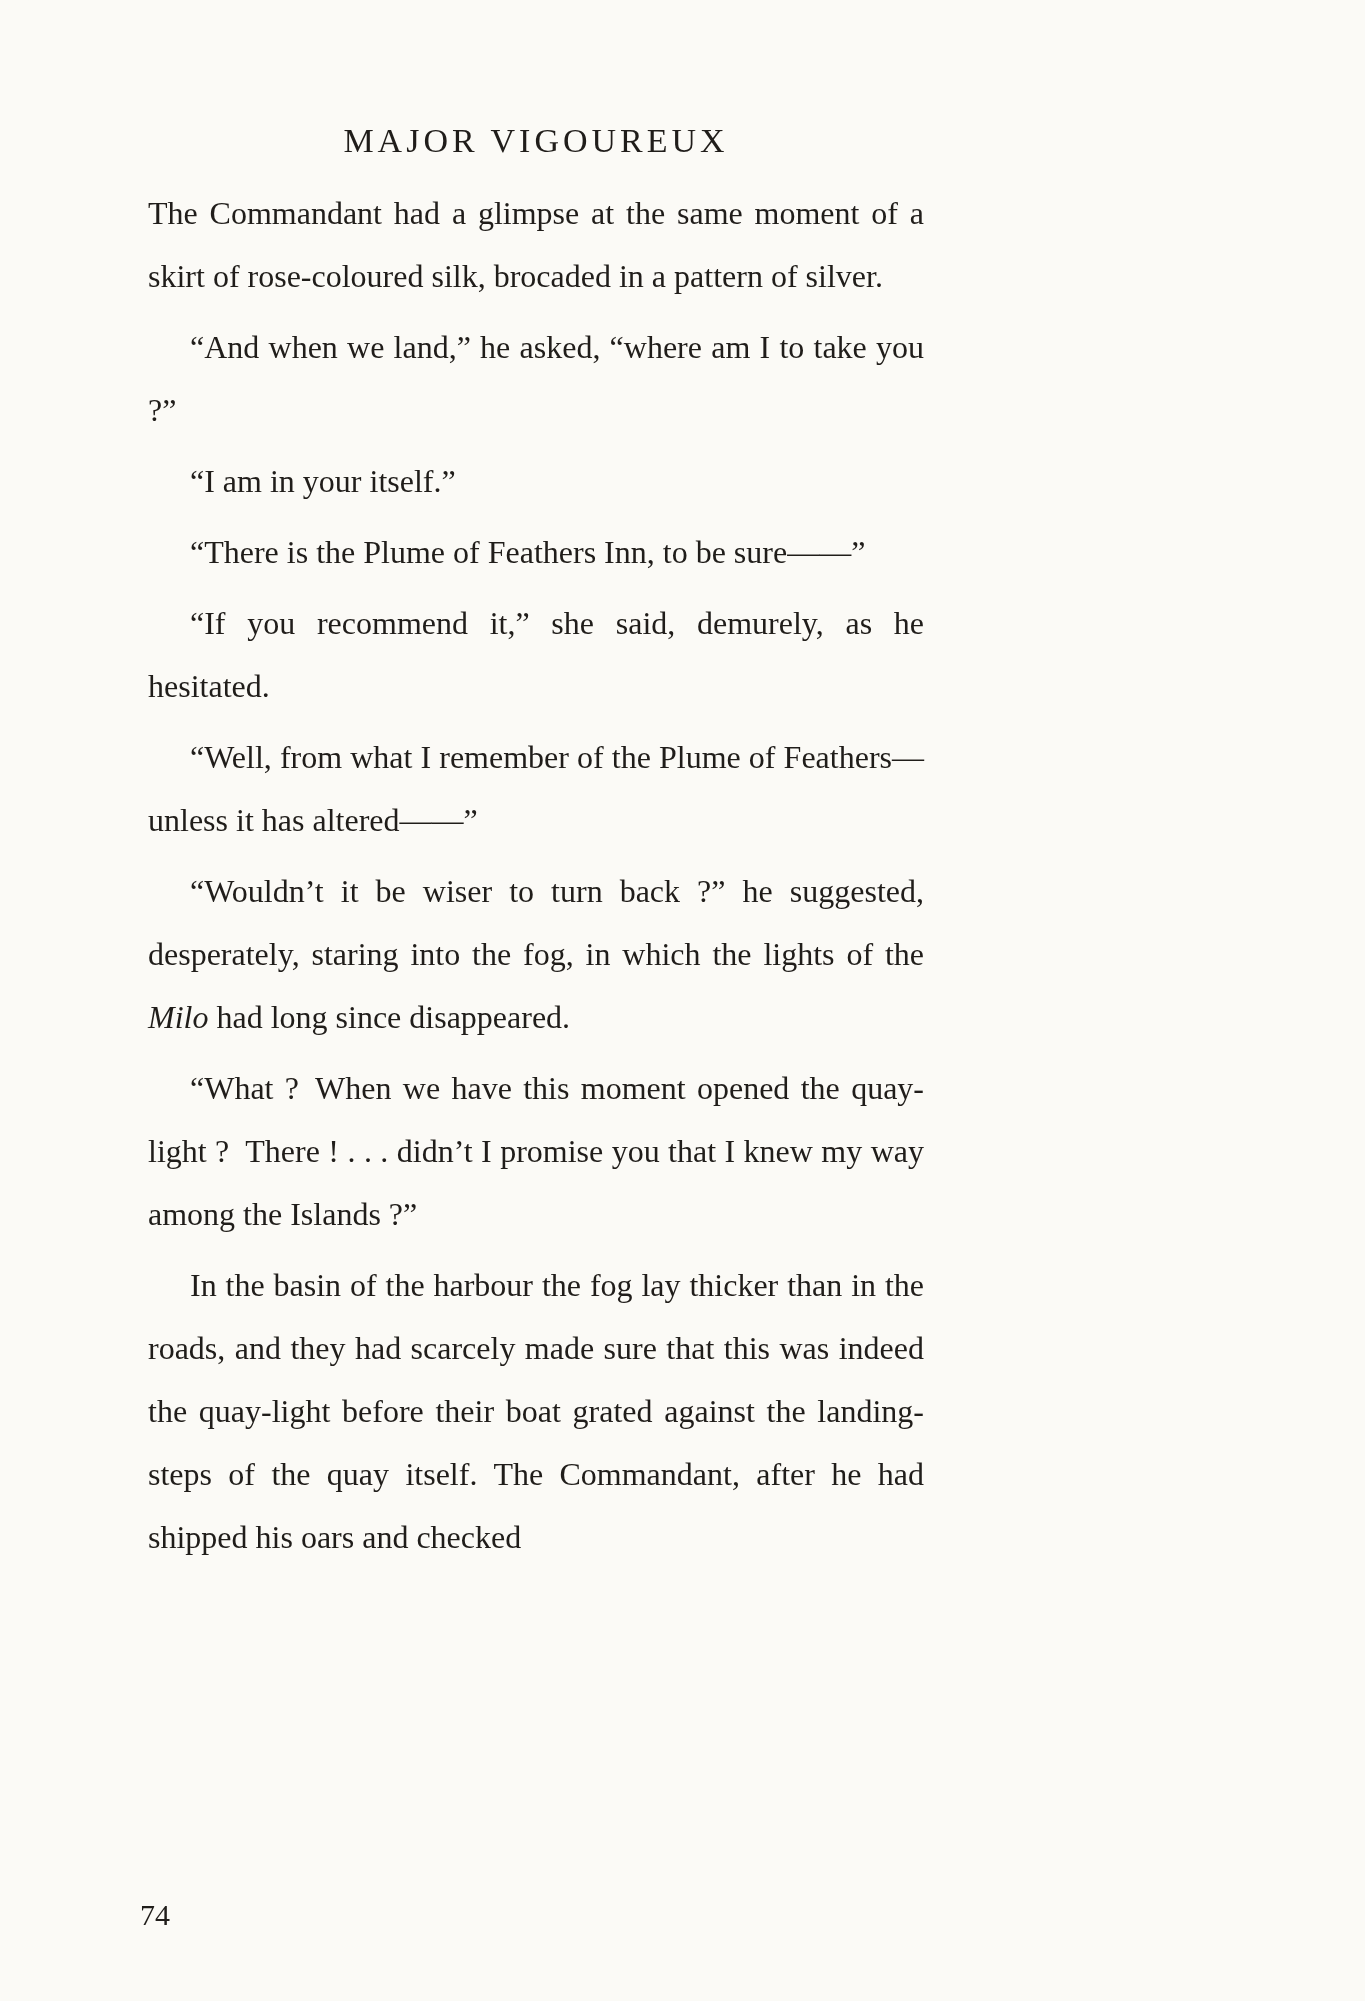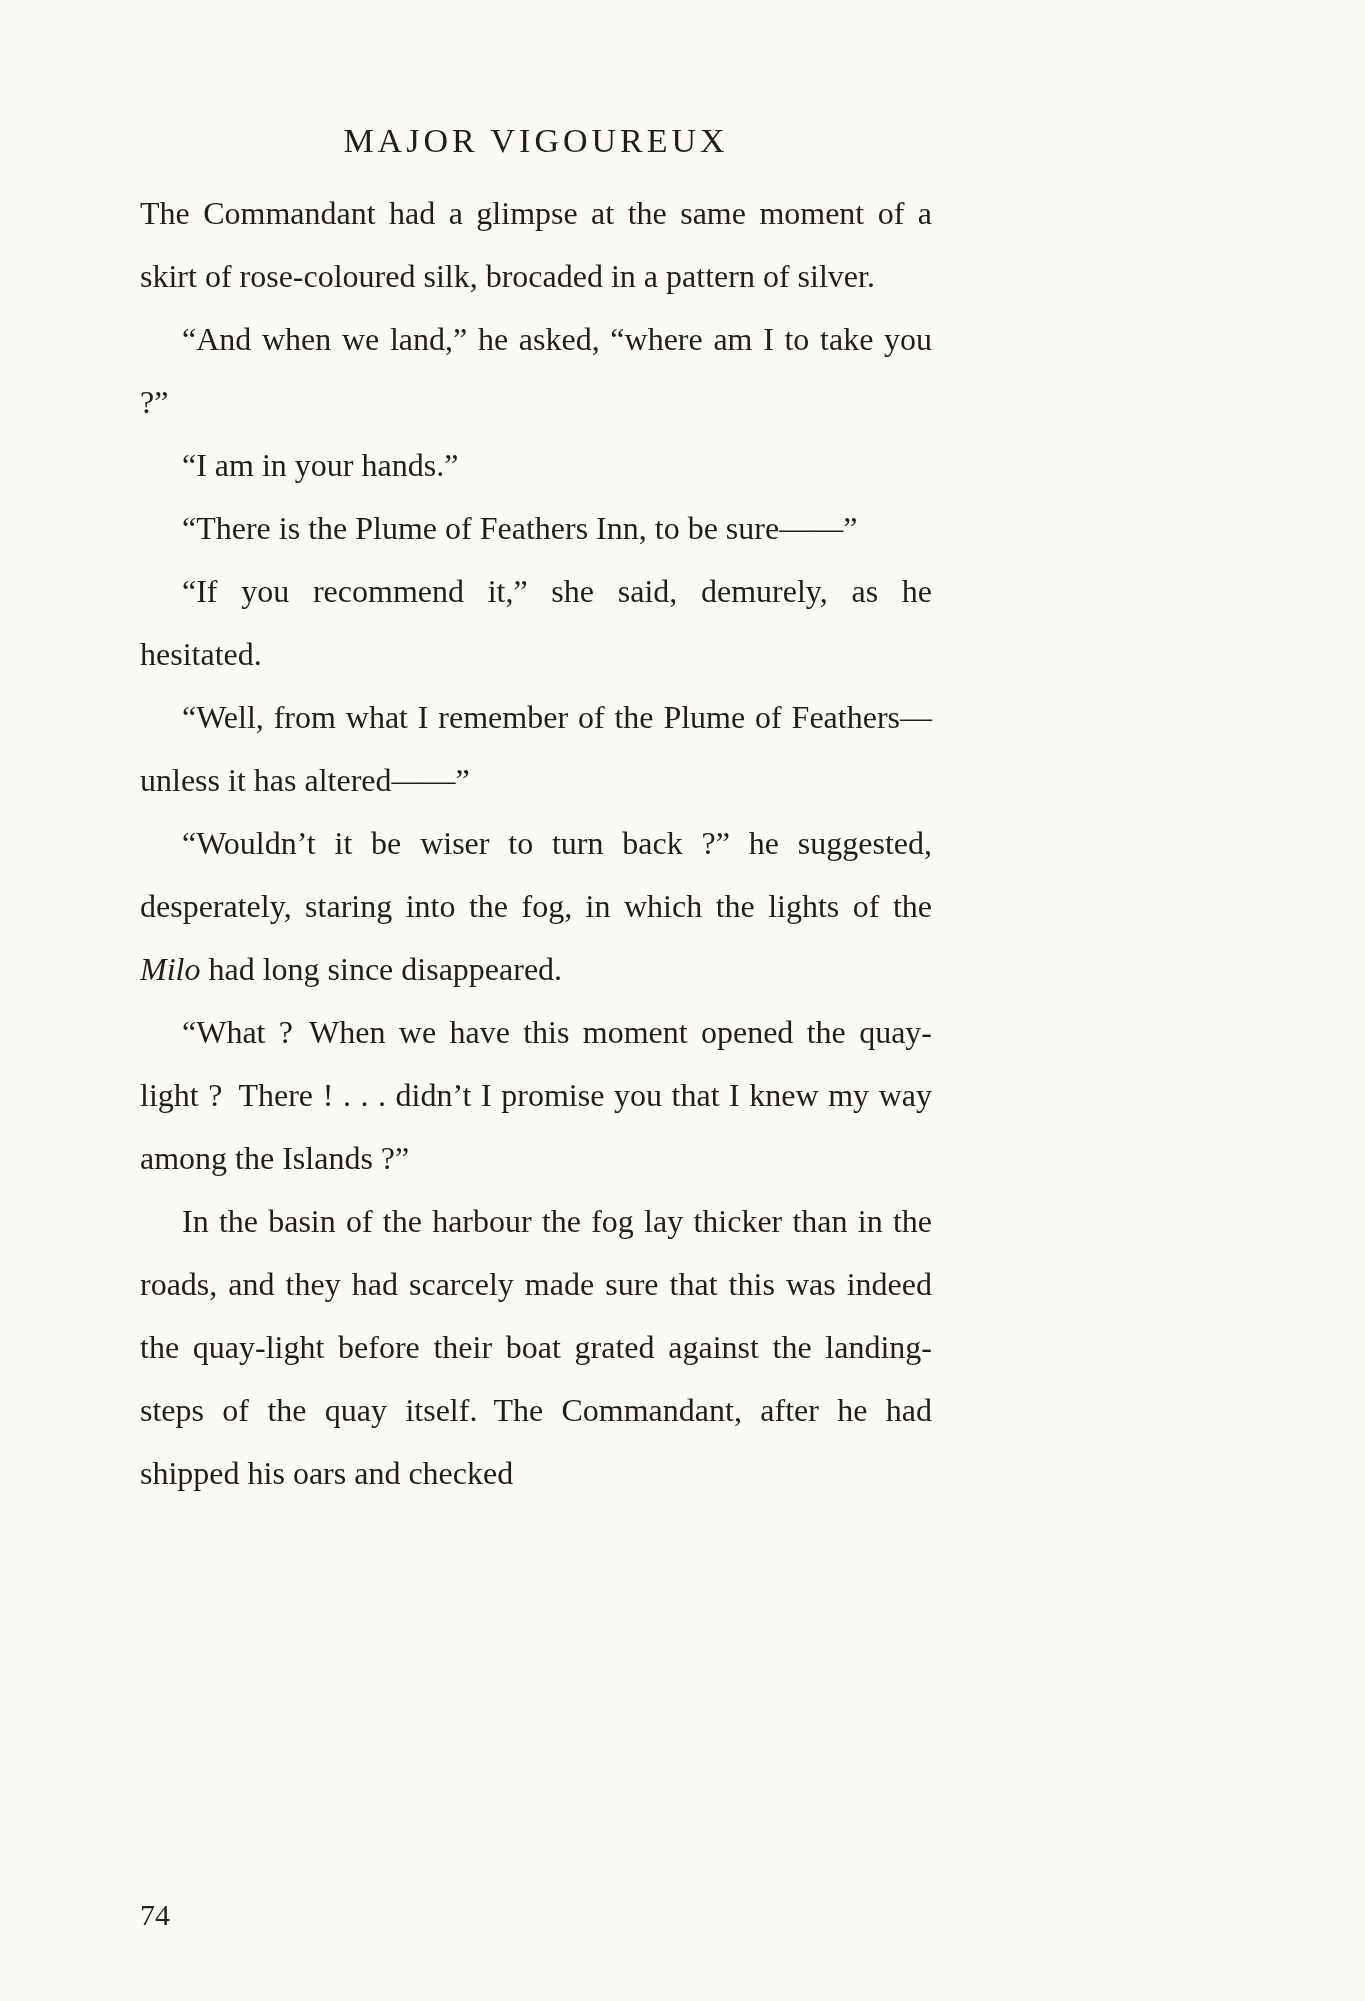--- a/index.html
+++ b/index.html
@@ -33,21 +33,21 @@
   }
   .title{
     margin:0 0 22px 0;
     font-size:34px;
     font-weight:400;
     letter-spacing:4px;
     text-align:center;
     color:var(--ink);
   }
   .para{
-    margin:0;
+    margin:8px;
     font-size:32px;
     line-height:63px;
     text-align:justify;
     color:var(--ink);
   }
   .para.indent{
     text-indent:42px;
   }
   .para i{
     font-style:italic;
@@ -63,21 +63,21 @@
 </style>
 </head>
 <body>
 
 <div class="page">
   <div class="content">
     <h1 class="title">MAJOR VIGOUREUX</h1>
     <div>
         <p class="para">The Commandant had a glimpse at the same moment of a skirt of rose-coloured silk, brocaded in a pattern of silver.</p>
         <p class="para indent">“And when we land,” he asked, “where am I to take you ?”</p>
-        <p class="para indent">“I am in your hands.”</p>
+        <p class="para indent">“I am in your itself.”</p>
         <p class="para indent">“There is the Plume of Feathers Inn, to be sure——”</p>
         <p class="para indent">“If you recommend it,” she said, demurely, as he hesitated.</p>
         <p class="para indent">“Well, from what I remember of the Plume of Feathers—unless it has altered——”</p>
         <p class="para indent">“Wouldn’t it be wiser to turn back ?” he suggested, desperately, staring into the fog, in which the lights of the <i>Milo</i> had long since disappeared.</p>
         <p class="para indent">“What ? When we have this moment opened the quay-light ? There ! . . . didn’t I promise you that I knew my way among the Islands ?”</p>
         <p class="para indent">In the basin of the harbour the fog lay thicker than in the roads, and they had scarcely made sure that this was indeed the quay-light before their boat grated against the landing-steps of the quay itself. The Commandant, after he had shipped his oars and checked</p>
       </div>
   </div>
   <div class="page-number">74</div>
 </div>

